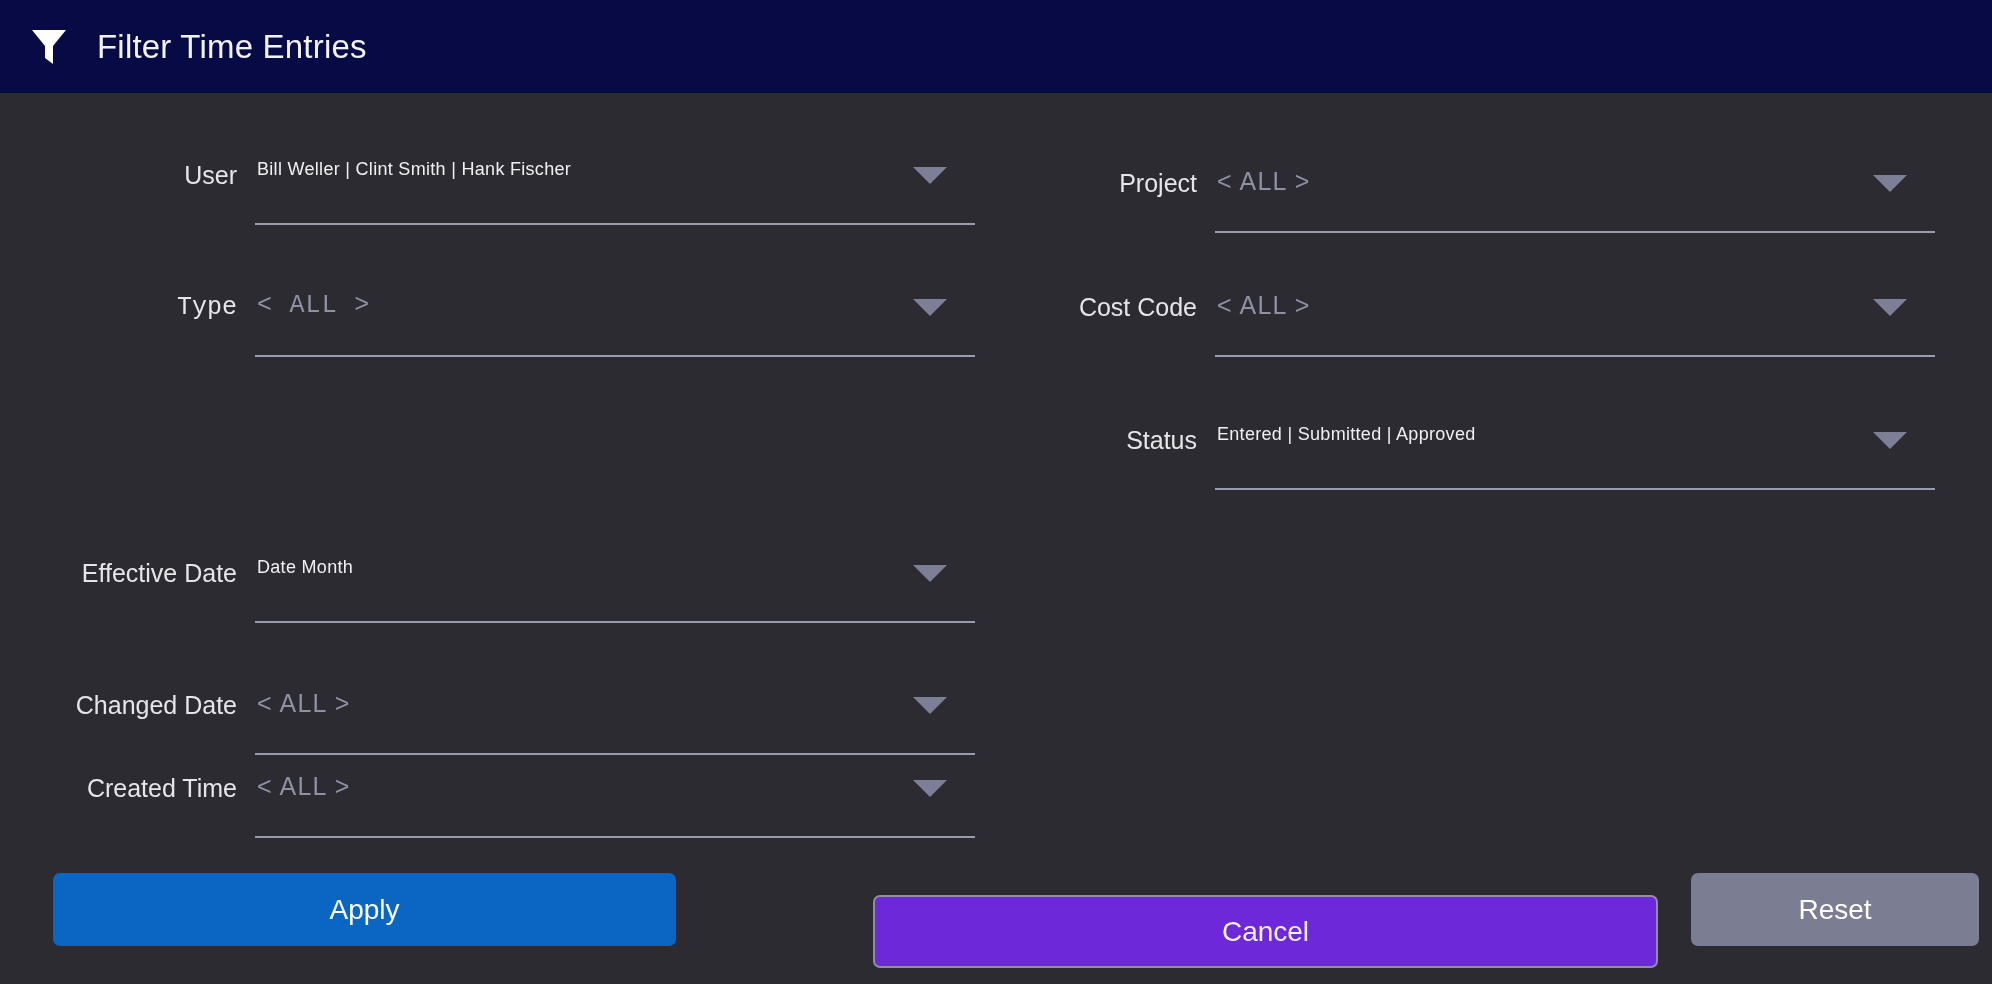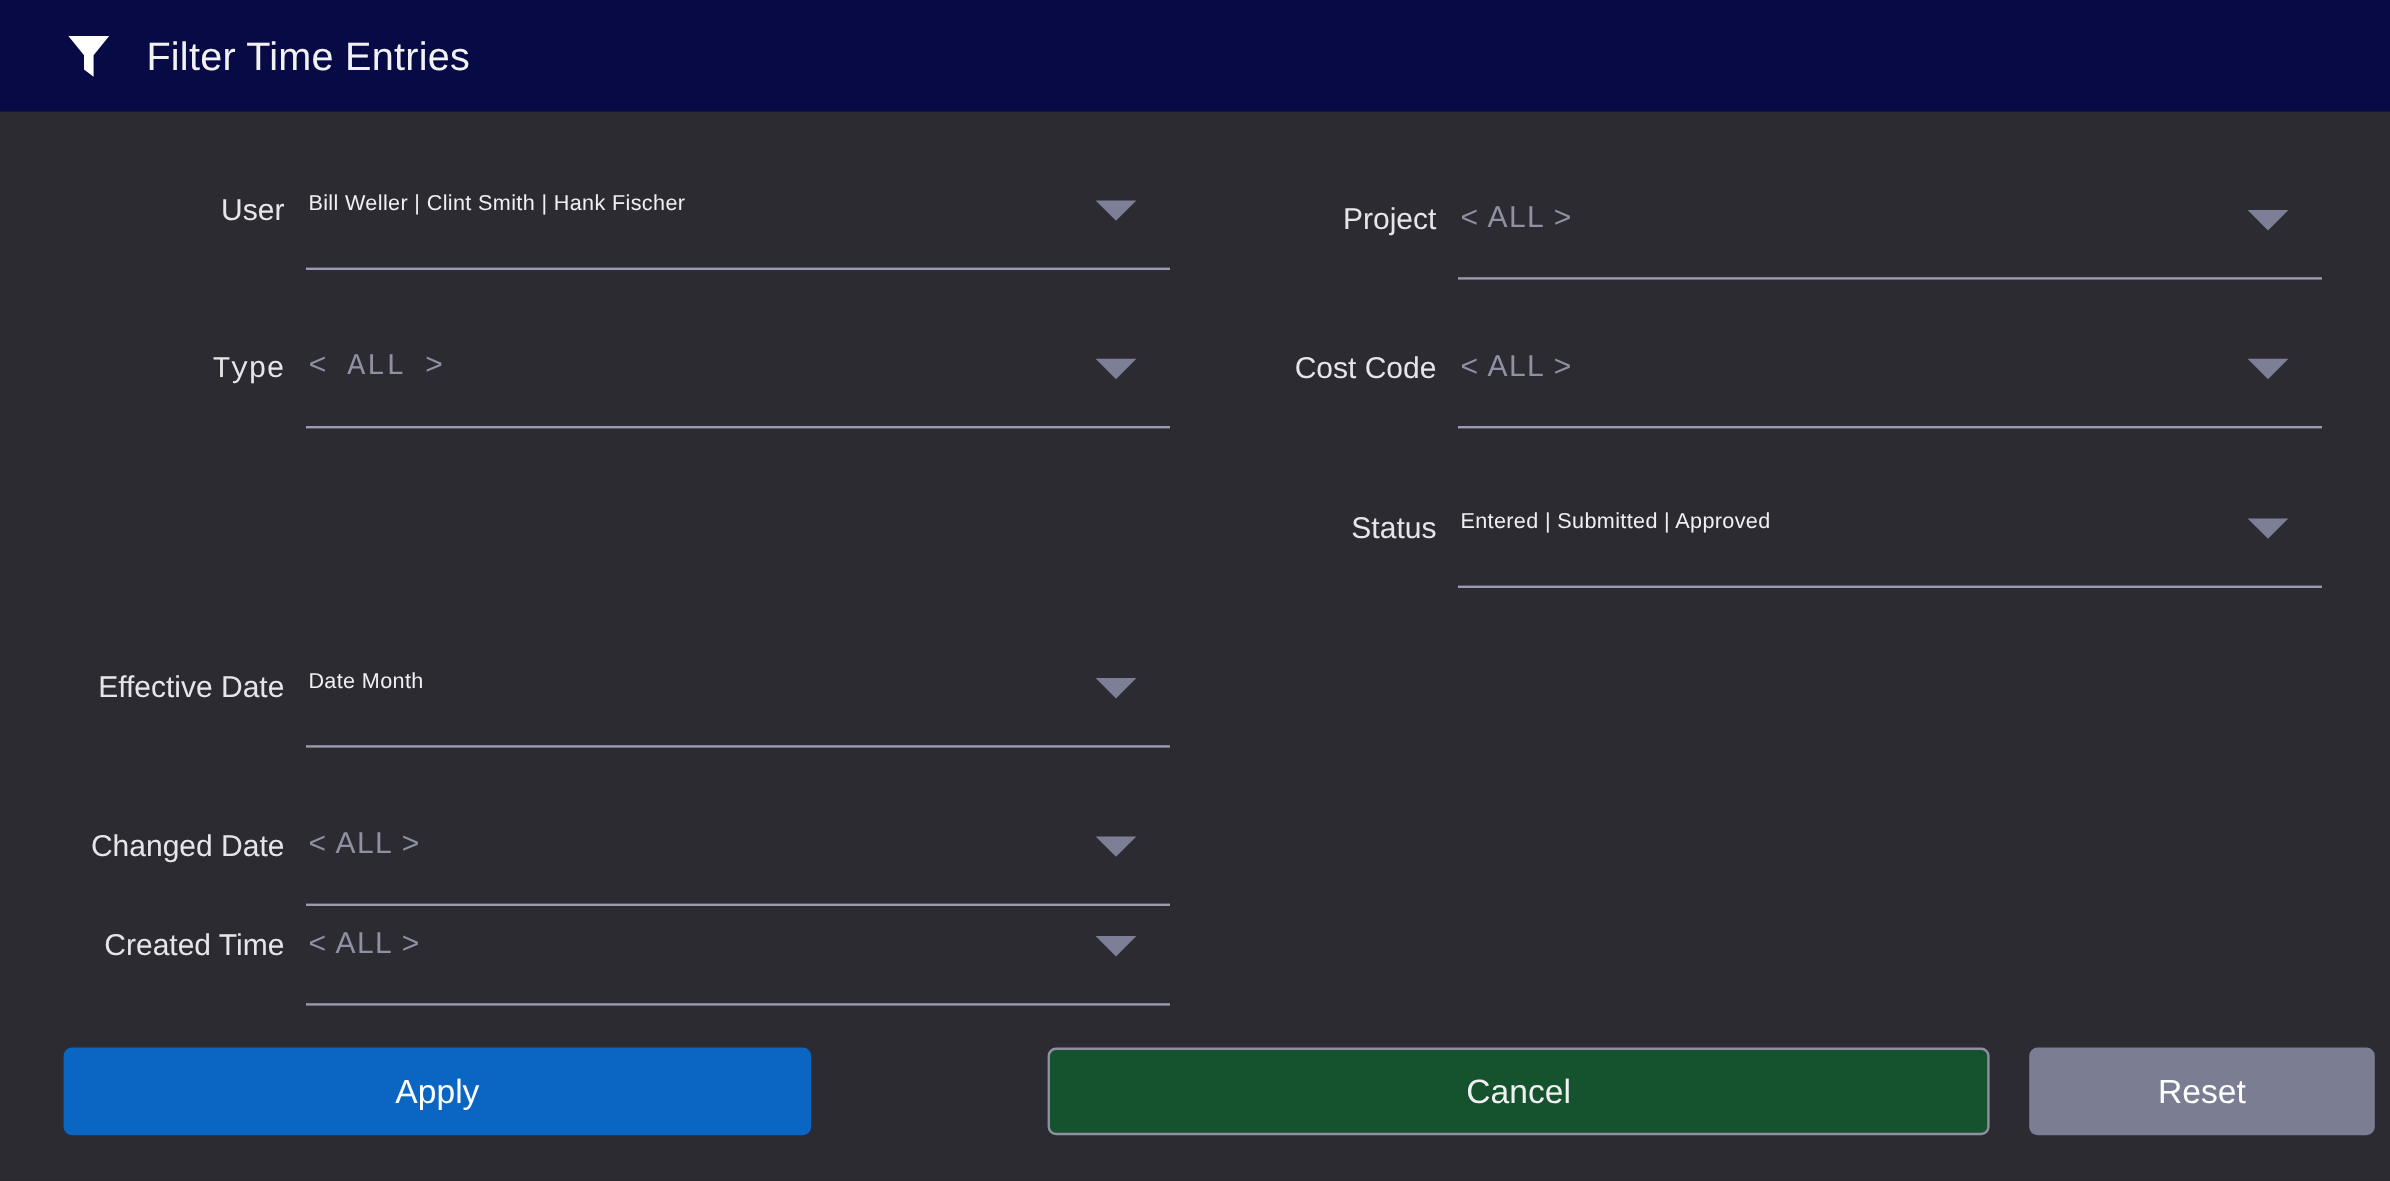--- a/index.html
+++ b/index.html
@@ -24,21 +24,21 @@
 
   
   .titlebar {
     position: absolute;
     left: 0; top: 0;
     width: 1992px;
     height: 93px;
     background: #070a44;
     display: flex;
     align-items: center;
-    padding-left: 56px;
+    padding-left: 31px;
     box-sizing: border-box;
   }
   .funnel-icon {
     width: 36px;
     height: 40px;
     flex: 0 0 auto;
     display: block;
   }
   .title-text {
     margin-left: 30px;
@@ -141,23 +141,24 @@
   .btn-apply {
     left: 53px;
     width: 623px;
     background: #0a66c2;
     color: #ffffff;
     border: none;
   }
   .btn-cancel {
     left: 873px;
     width: 785px;
-    background: #14532d;
+    background: #6d28d9;
     color: #f0f0f3;
     border: 2px solid #8e8fa3;
+    margin-top: 22px;
   }
   .btn-reset {
     left: 1691px;
     width: 288px;
     background: #7b7d93;
     color: #ffffff;
     border: none;
   }
 </style>
 </head>

